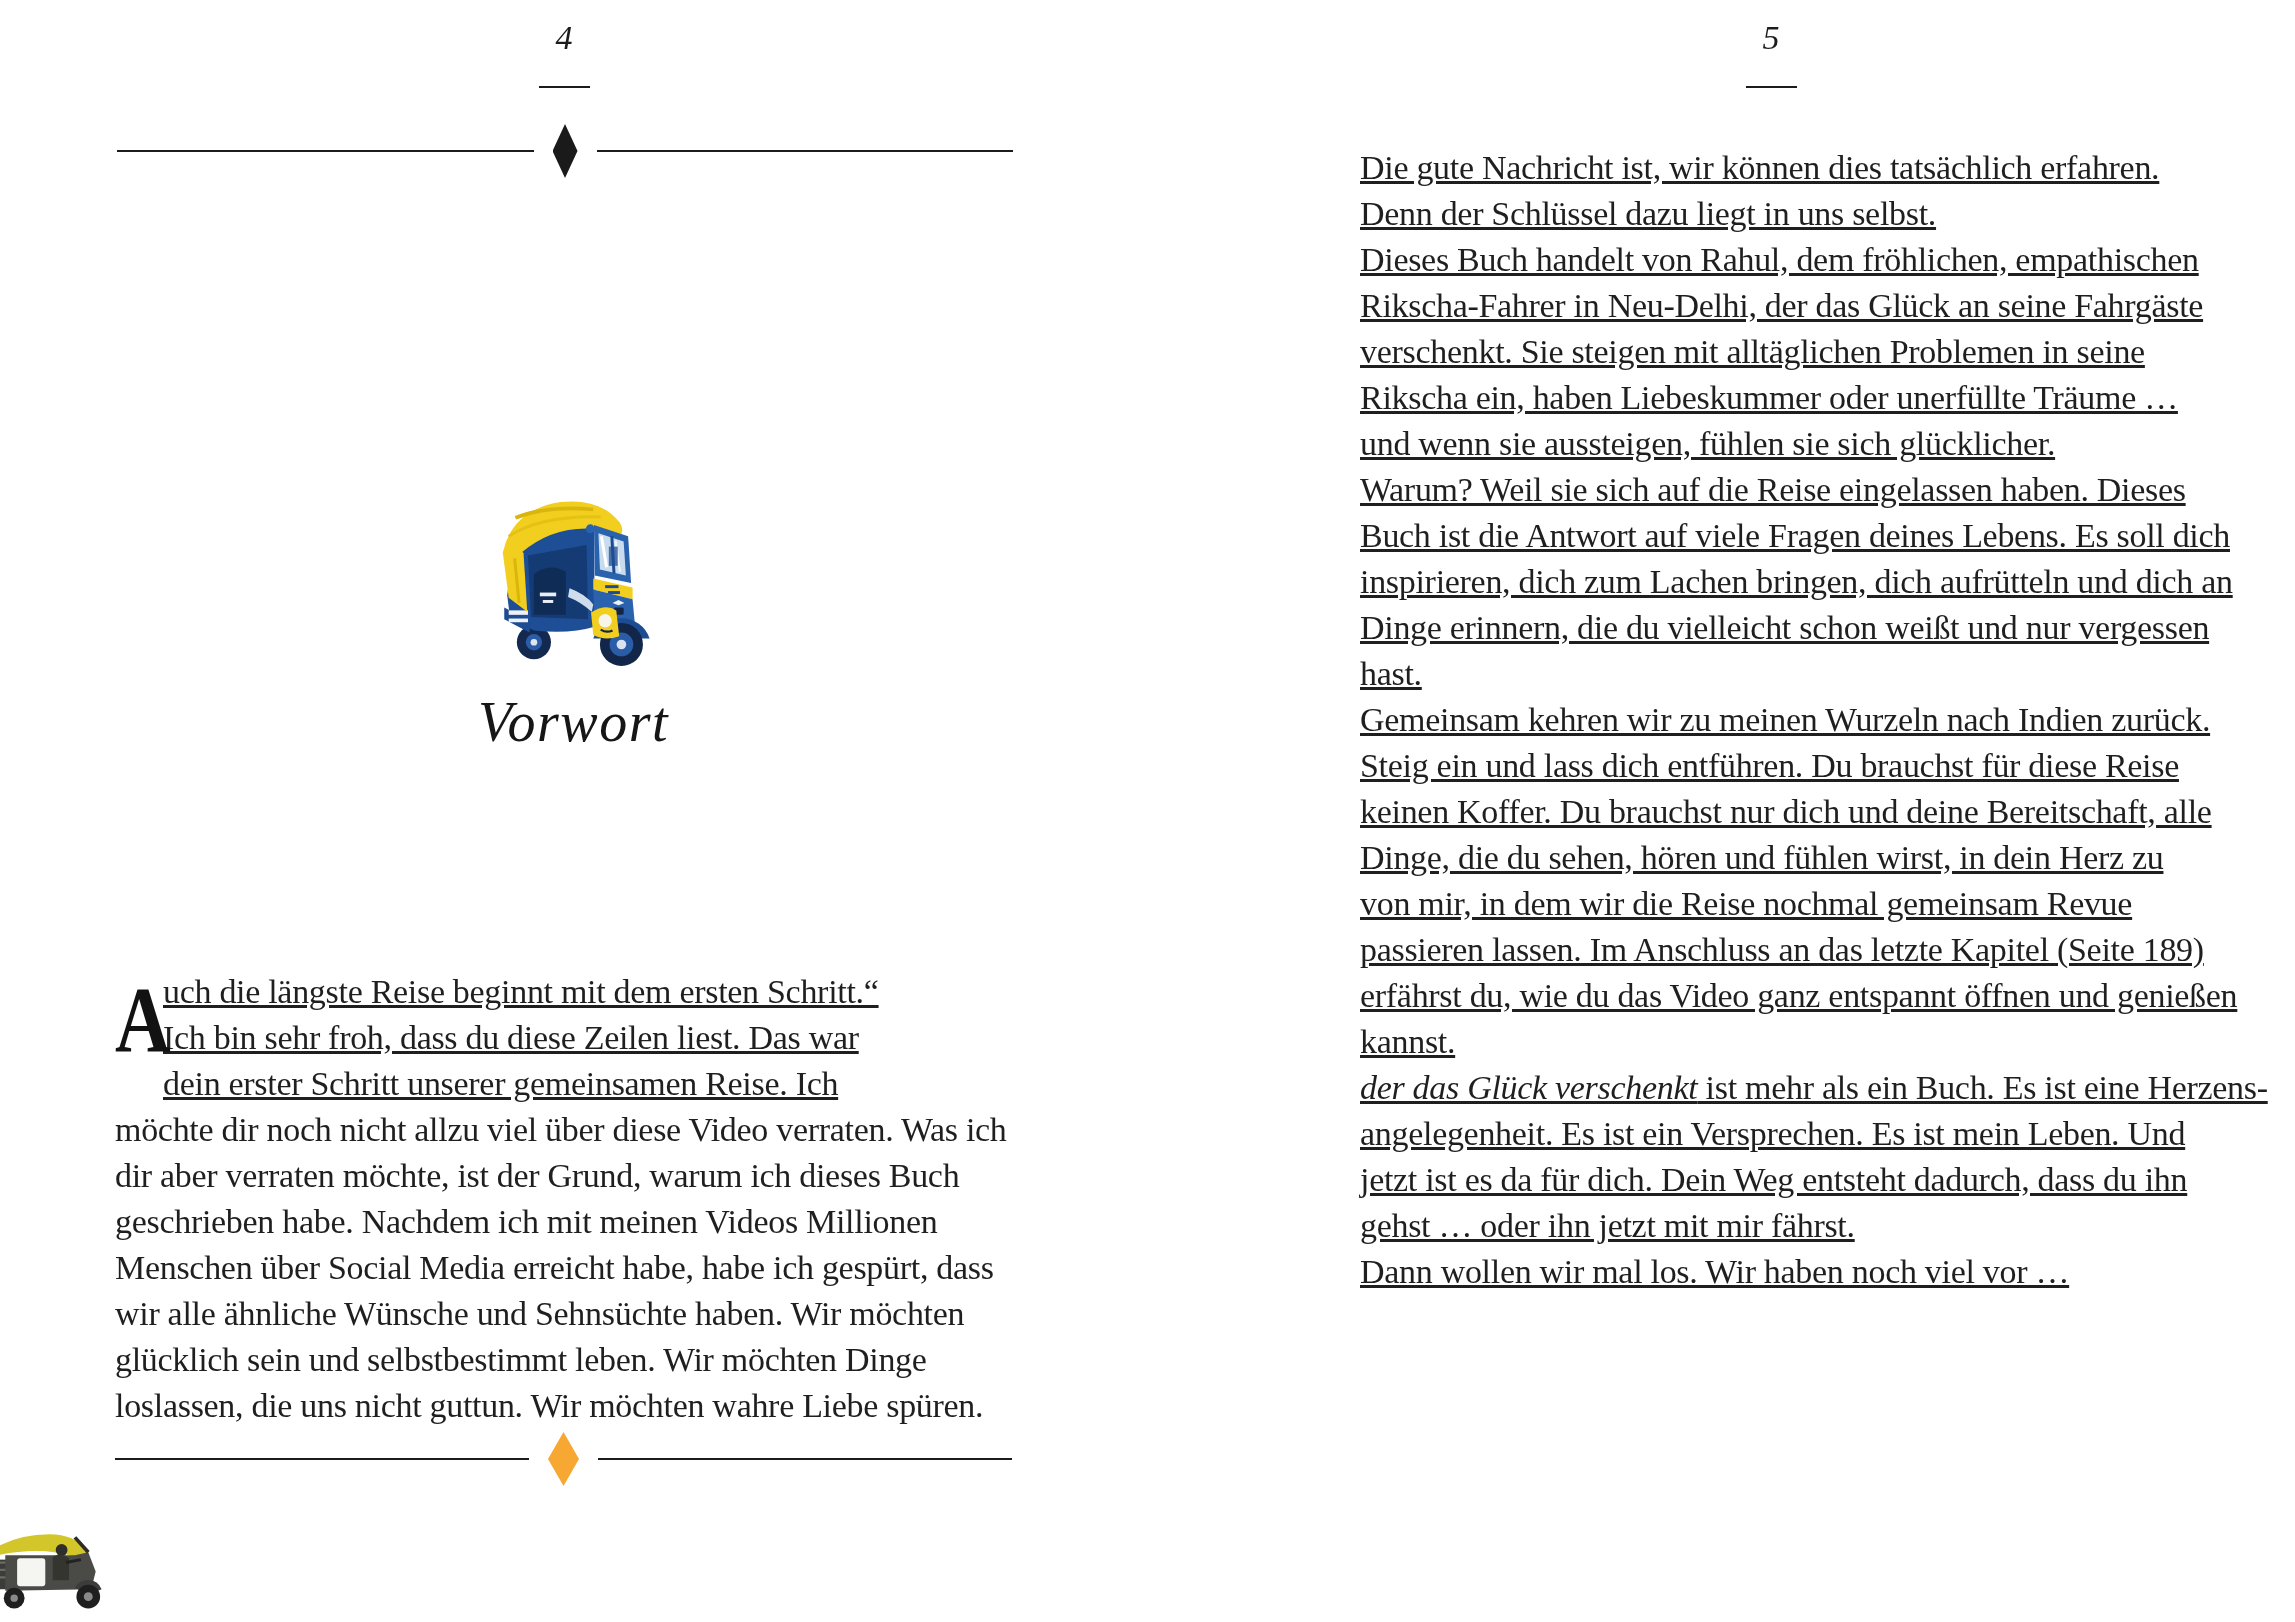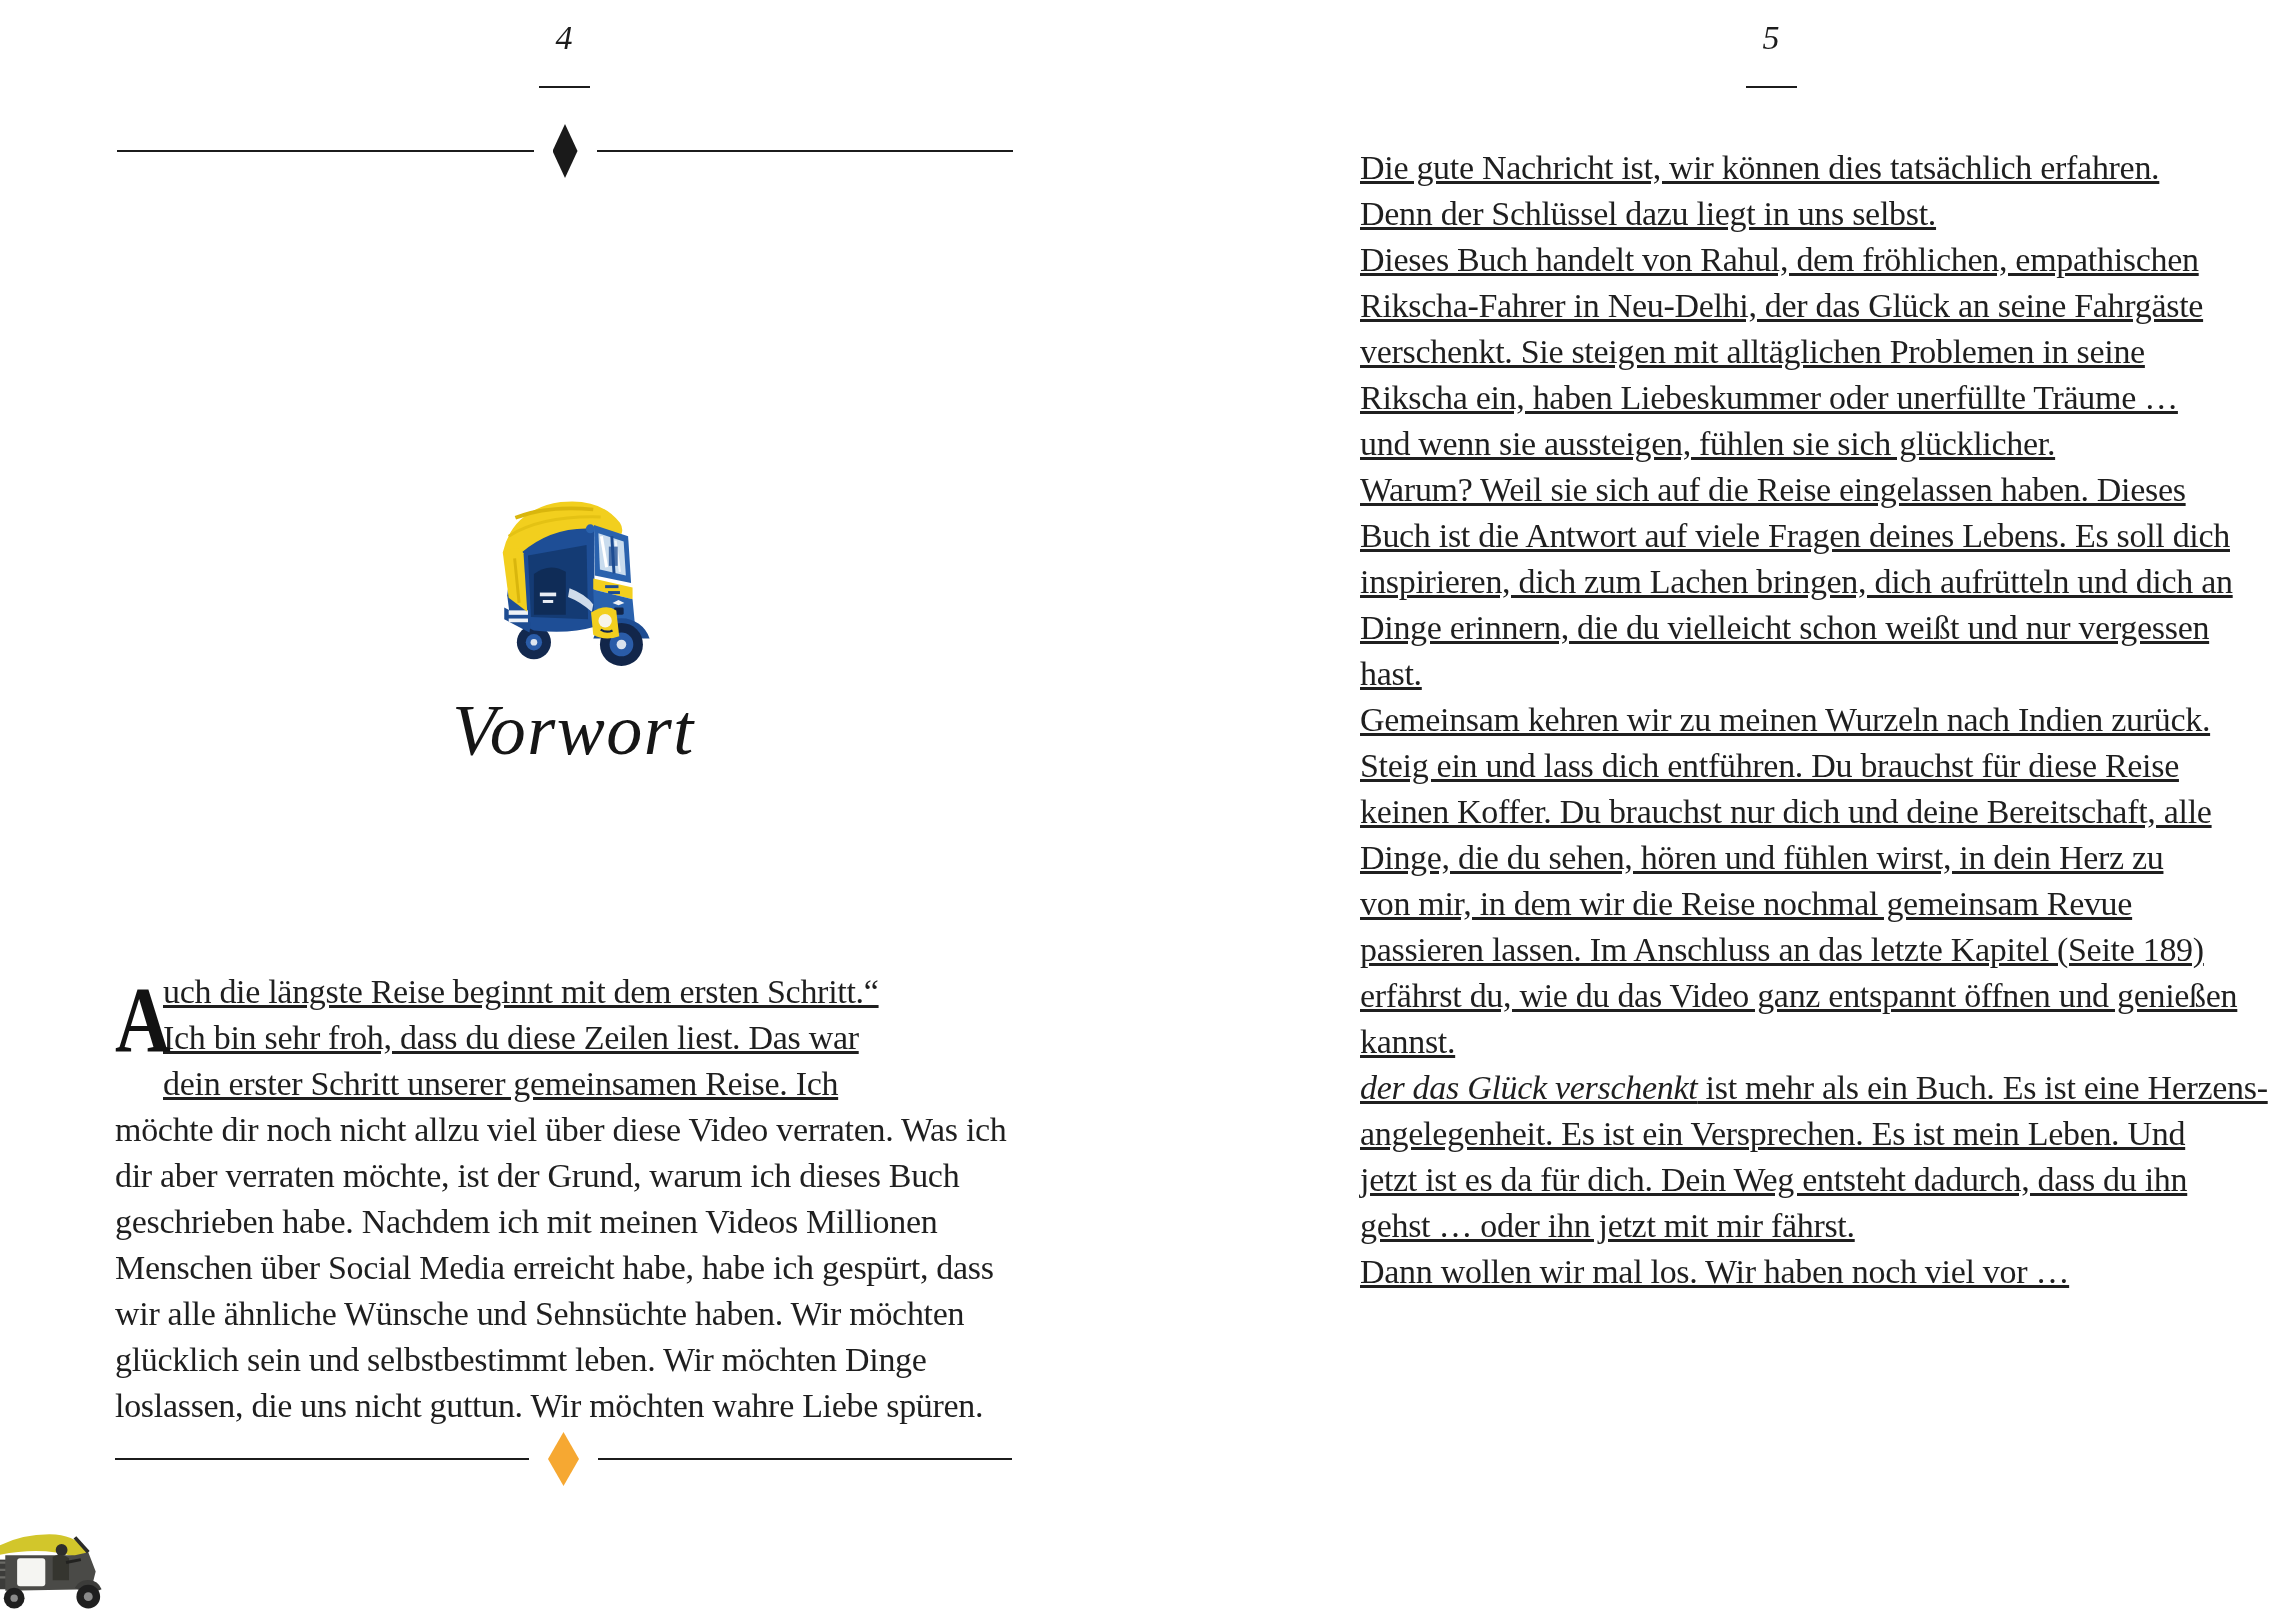--- a/index.html
+++ b/index.html
@@ -35,21 +35,21 @@
   .diamond{
     width:25px;height:54px;flex:0 0 auto;
     clip-path:polygon(50% 0,100% 50%,50% 100%,0 50%);
   }
 
   .title{
     position:absolute;
     width:1147px;left:0;top:693px;
     text-align:center;
     font-style:italic;font-weight:400;
-    font-size:72px;line-height:1.05;
+    font-size:56px;line-height:1.05;
     letter-spacing:1.5px;color:#161616;
   }
 
   .illustration{position:absolute;}
 
   .bodytext .line{
     white-space:nowrap;
     font-size:34px;line-height:46px;
     letter-spacing:-0.3px;
   }

